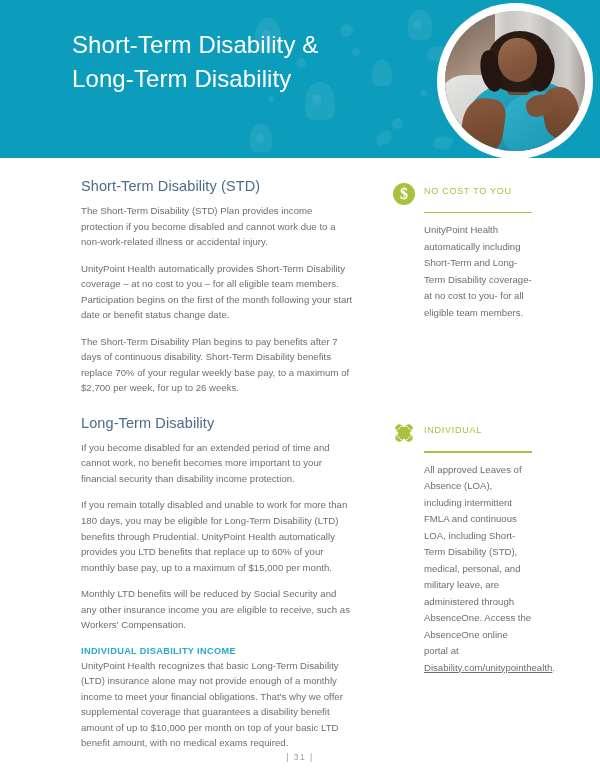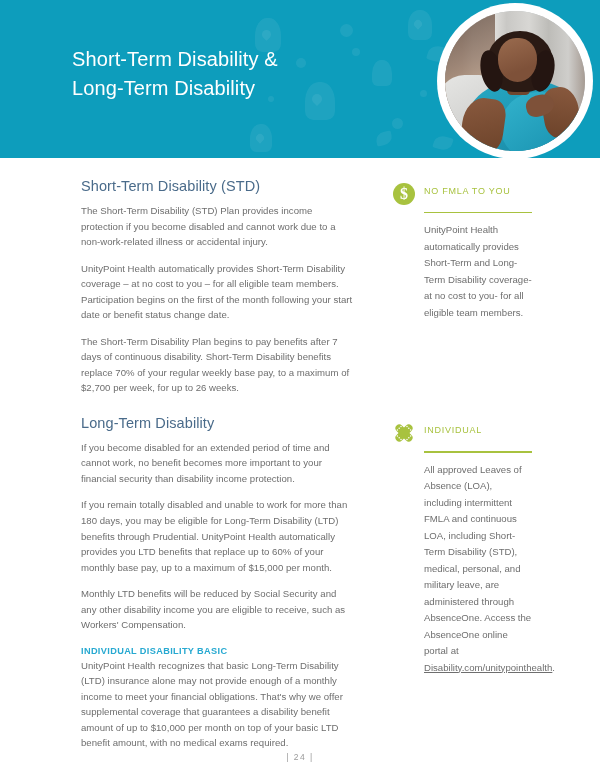--- a/index.html
+++ b/index.html
@@ -32,24 +32,24 @@
     background: rgba(255,255,255,0.07);
   }
   .wm.head {
     border-radius: 46% 46% 28% 28% / 52% 52% 24% 24%;
   }
   .wm.circ { border-radius: 50%; }
 
   .banner-title {
     position: absolute;
     left: 72px;
-    top: 32px;
+    top: 12px;
     width: 360px;
     color: #ffffff;
-    font-size: 20px;
+    font-size: 24px;
     line-height: 1.42;
     font-weight: 300;
     letter-spacing: 0.1px;
   }
   .banner-title .line { display: block; white-space: nowrap; }
 
   
   .photo-ring {
     position: absolute;
     left: 437px;
@@ -305,41 +305,41 @@
       <p class="body">The Short-Term Disability Plan begins to pay benefits after 7 days of continuous disability. Short-Term Disability benefits replace 70% of your regular weekly base pay, to a maximum of $2,700 per week, for up to 26 weeks.</p>
     </section>
 
     <div class="block-gap"></div>
 
     <section>
       <h2 class="sec-title">Long-Term Disability</h2>
       <p class="body">If you become disabled for an extended period of time and cannot work, no benefit becomes more important to your financial security than disability income protection.</p>
 
       <p class="body">If you remain totally disabled and unable to work for more than 180 days, you may be eligible for Long-Term Disability (LTD) benefits through Prudential. UnityPoint Health automatically provides you LTD benefits that replace up to 60% of your monthly base pay, up to a maximum of $15,000 per month.</p>
-      <p class="body">Monthly LTD benefits will be reduced by Social Security and any other disability income you are eligible to receive, such as Workers' Compensation.</p>
-
-      <h3 class="sub-title" style="margin-top:13px;">INDIVIDUAL DISABILITY BASIC</h3>
+      <p class="body">Monthly LTD benefits will be reduced by Social Security and any other insurance income you are eligible to receive, such as Workers' Compensation.</p>
+
+      <h3 class="sub-title" style="margin-top:13px;">INDIVIDUAL DISABILITY INCOME</h3>
       <p class="body">UnityPoint Health recognizes that basic Long-Term Disability (LTD) insurance alone may not provide enough of a monthly income to meet your financial obligations. That's why we offer supplemental coverage that guarantees a disability benefit amount of up to $10,000 per month on top of your basic LTD benefit amount, with no medical exams required.</p>
     </section>
   </div>
 
   <div class="col-right">
 
     <div class="callout">
       <div class="callout-head">
         <span class="callout-icon">
           <svg viewBox="0 0 24 24" width="24" height="24">
             <circle cx="12" cy="12" r="11" fill="#A8C23F"></circle>
             <text x="12" y="17.4" text-anchor="middle" font-family="Liberation Serif, serif" font-size="16" font-weight="bold" fill="#ffffff">$</text>
           </svg>
         </span>
-        <span class="callout-title">NO FMLA TO YOU</span>
+        <span class="callout-title">NO COST TO YOU</span>
       </div>
       <div class="callout-rule"></div>
-      <div class="callout-body">UnityPoint Health automatically provides Short-Term and Long-Term Disability coverage- at no cost to you- for all eligible team members.</div>
+      <div class="callout-body">UnityPoint Health automatically including Short-Term and Long-Term Disability coverage- at no cost to you- for all eligible team members.</div>
     </div>
 
     <div style="height:100px;"></div>
 
     <div class="callout">
       <div class="callout-head">
         <span class="callout-icon">
           <svg viewBox="0 0 24 24" width="24" height="24">
             <g fill="#A8C23F">
               <g transform="rotate(45 12 12)">
@@ -367,14 +367,14 @@
         </span>
         <span class="callout-title">INDIVIDUAL</span>
       </div>
       <div class="callout-rule"></div>
       <div class="callout-body"><span>All approved Leaves of Absence (LOA), including intermittent FMLA and continuous LOA, including Short-Term Disability (STD), medical, personal, and military leave, are administered through AbsenceOne. Access the AbsenceOne online portal at </span><a href="#" class="link">Disability.com/unitypointhealth</a><span>.</span></div>
     </div>
   </div>
 </div>
 
 <div class="footer">
-  <span>| 24 |</span>
+  <span>| 31 |</span>
 </div>
 
 </body></html>

